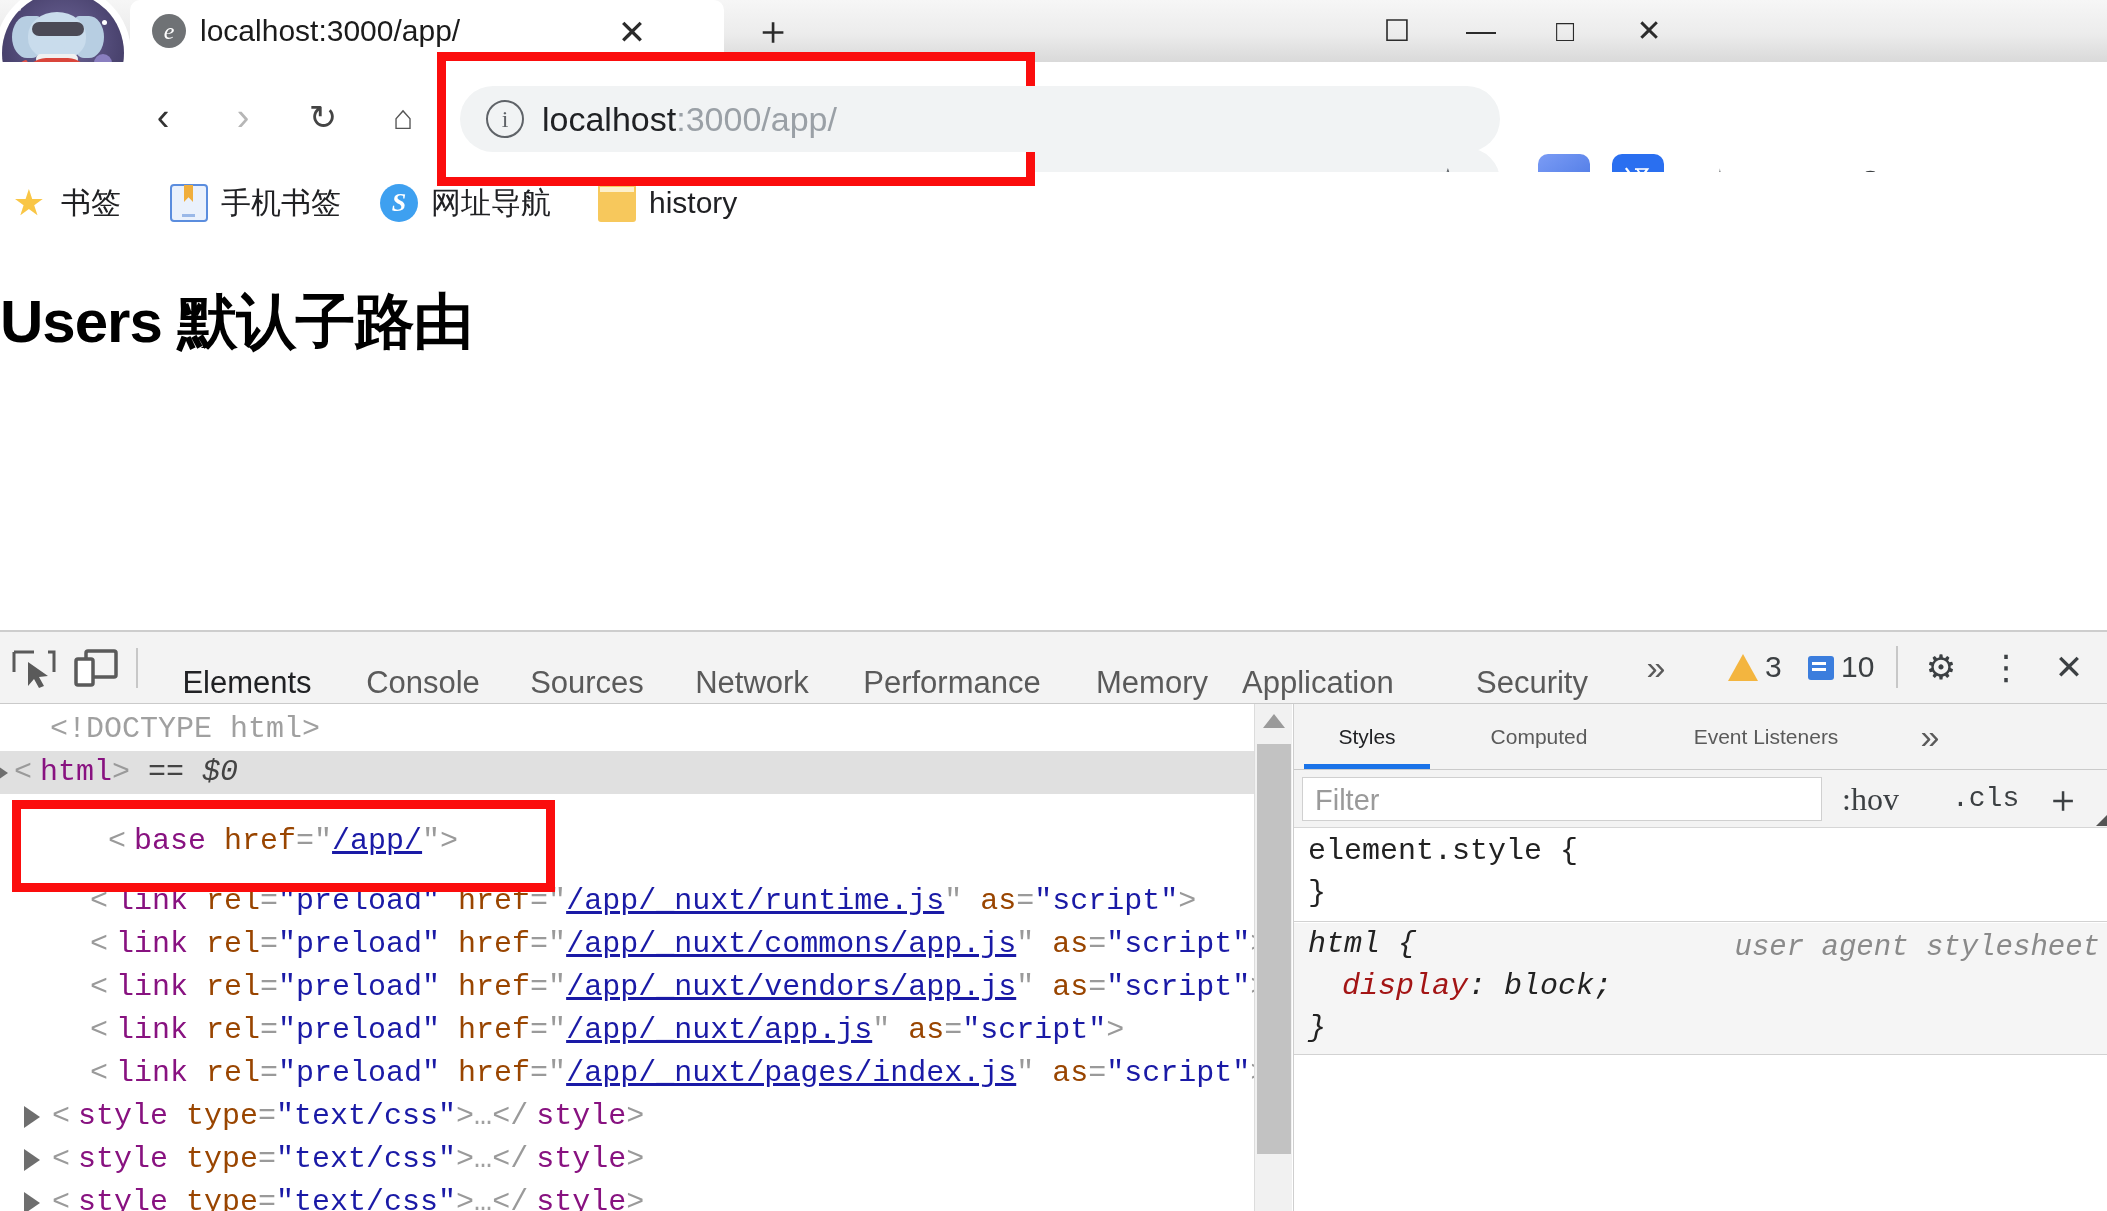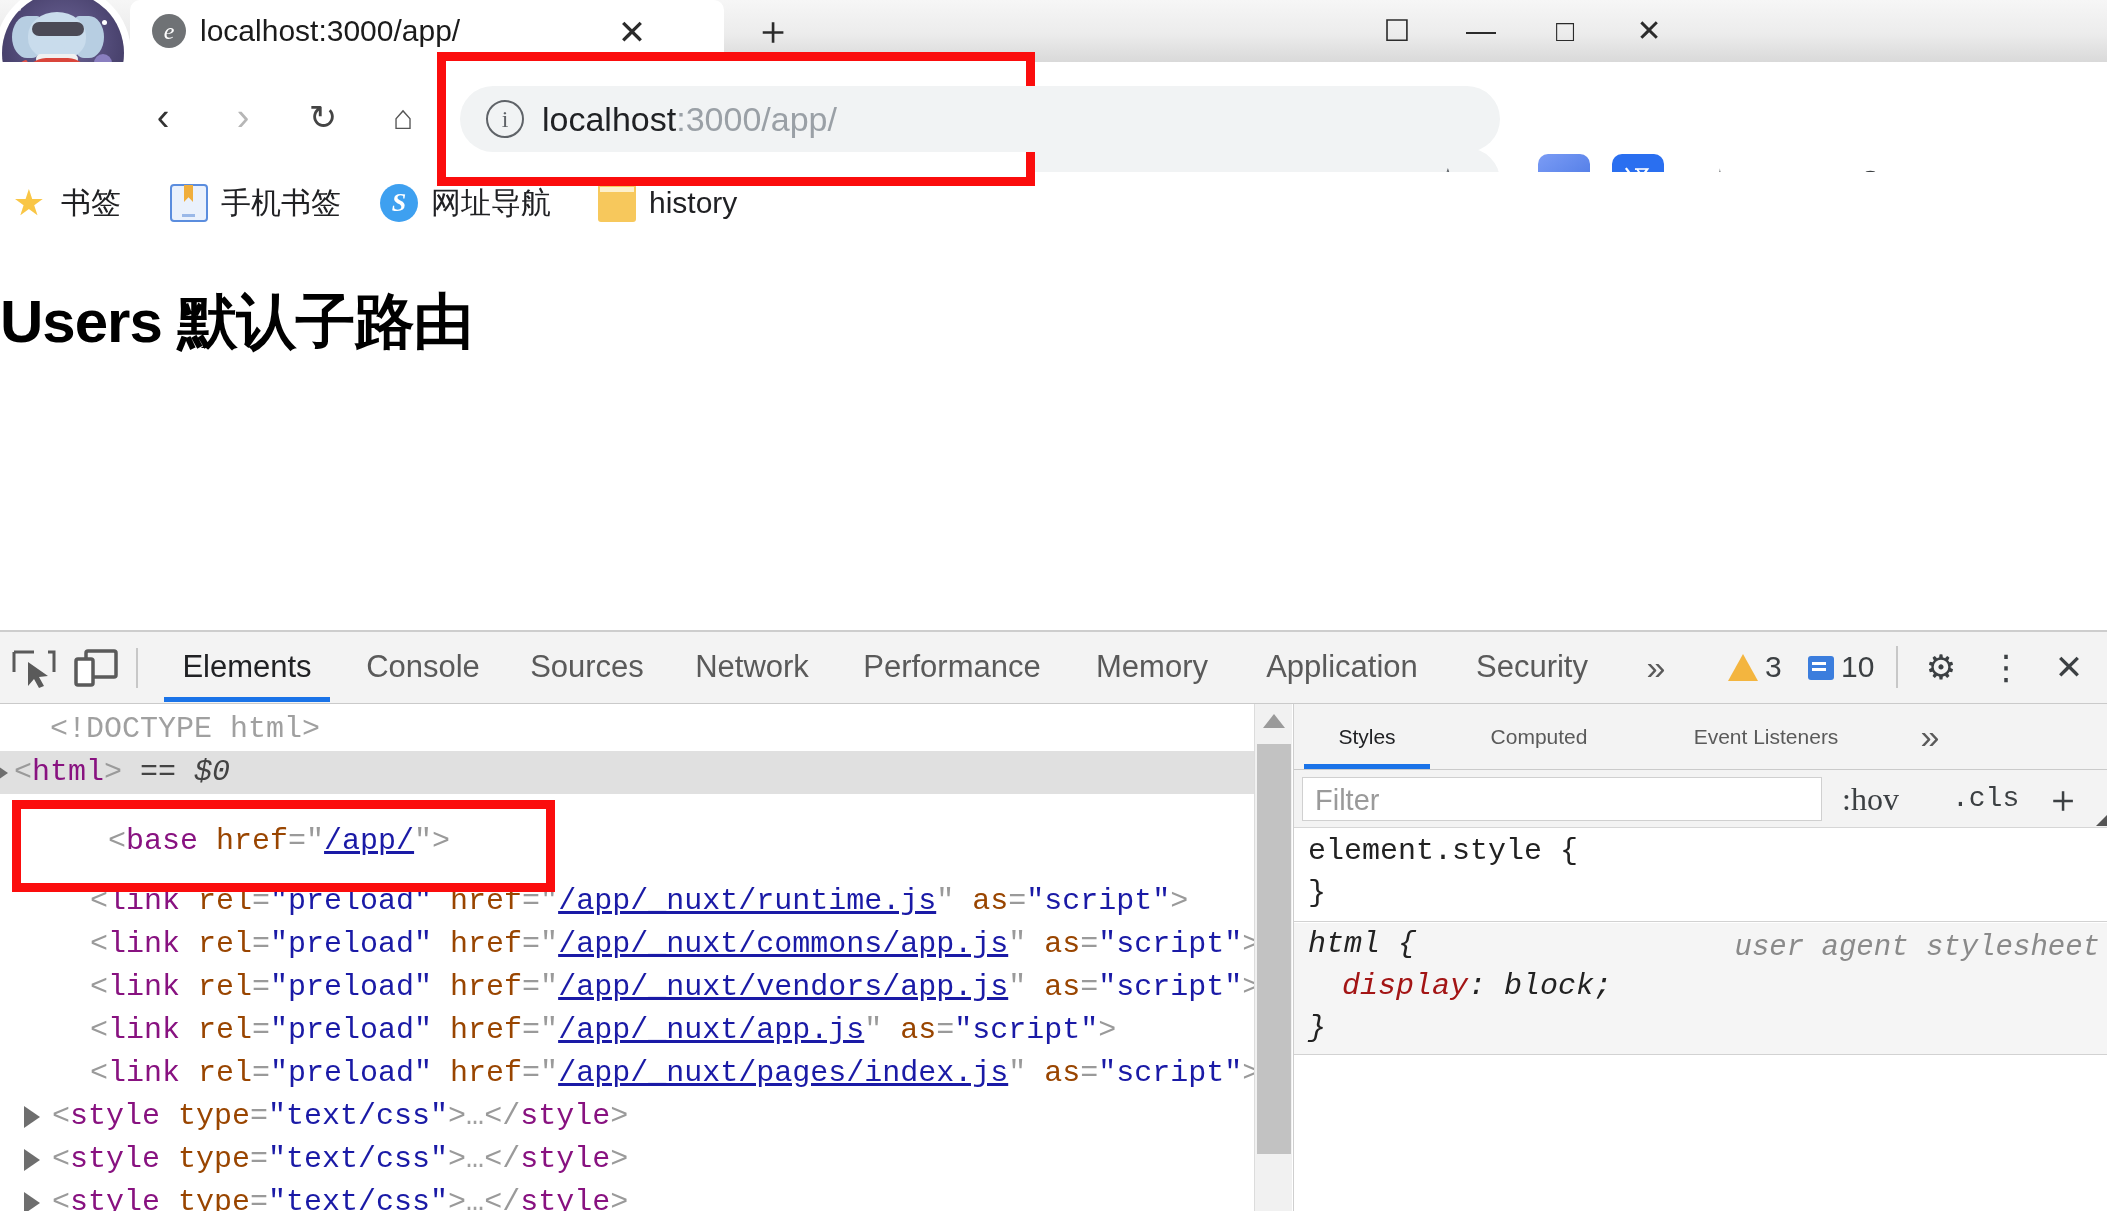--- a/index.html
+++ b/index.html
@@ -228,21 +228,21 @@
   .dt-ico {
     position: absolute; top: 14px; width: 56px; height: 44px;
   }
   .dt-inspect { left: 8px; }
   .dt-device  { left: 70px; }
   .dt-sep {
     position: absolute; left: 136px; top: 16px; width: 2px; height: 40px;
     background: #c7c7c7;
   }
   .dt-tab {
-    position: absolute; top: 0; height: 70px; line-height: 70px;
+    position: absolute; top: 16px; height: 70px; line-height: 70px;
     font-size: 31px; color: #5a5a5a; white-space: nowrap;
   }
   .dt-tab.sel { color: #202124; }
   .dt-tab.sel::after {
     content: ""; position: absolute; left: 0; right: 0; bottom: 0; height: 5px;
     background: #1a73e8;
   }
   .dt-more {
     position: absolute; top: 0; height: 70px; line-height: 70px;
     font-size: 34px; color: #5a5a5a;
@@ -278,21 +278,21 @@
     background: #ffffff; overflow: hidden;
   }
   .code-line {
     position: absolute; left: 0; width: 1254px; height: 43px; line-height: 43px;
     font-family: "Liberation Mono", monospace; font-size: 30px;
     white-space: nowrap; color: #222;
   }
   .code-line.sel { background: #e0e0e0; }
   .tk-gray   { color: #a0a0a0; }
   .tk-punct  { color: #9a9a9a; }
-  .tk-tag    { color: #881280; }
+  .tk-tag    { color: #881280; margin-left: 8px; }
   .tk-attr   { color: #994500; }
   .tk-val    { color: #1a1aa6; }
   .tk-link   { color: #1a1aa6; text-decoration: underline; }
   .tk-dollar { color: #444; font-style: italic; }
   .tri {
     position: absolute; width: 0; height: 0;
     border-top: 11px solid transparent; border-bottom: 11px solid transparent;
     border-left: 16px solid #6e6e6e;
   }
   .tri.open {
@@ -480,21 +480,21 @@
         </svg>
       </div>
       <div class="dt-sep"></div>
 
       <div class="dt-tab sel" style="left:164px;width:166px;text-align:center">Elements</div>
       <div class="dt-tab" style="left:512px;width:150px;text-align:center">Sources</div>
       <div class="dt-tab" style="left:348px;width:150px;text-align:center">Console</div>
       <div class="dt-tab" style="left:672px;width:160px;text-align:center">Network</div>
       <div class="dt-tab" style="left:842px;width:220px;text-align:center">Performance</div>
       <div class="dt-tab" style="left:1072px;width:160px;text-align:center">Memory</div>
-      <div class="dt-tab" style="left:1242px;width:200px;text-align:center">Application</div>
+      <div class="dt-tab" style="left:1242px;width:200px;text-align:left">Application</div>
       <div class="dt-tab" style="left:1452px;width:160px;text-align:center">Security</div>
       <div class="dt-more" style="left:1628px;width:56px;text-align:center">»</div>
 
       <div class="dt-warn" style="left:1728px">
         <span class="warn-tri"></span><span>3</span>
       </div>
       <div class="dt-warn" style="left:1808px">
         <span class="msg-box"></span><span>10</span>
       </div>
       <div class="dt-rsep" style="left:1896px"></div>

